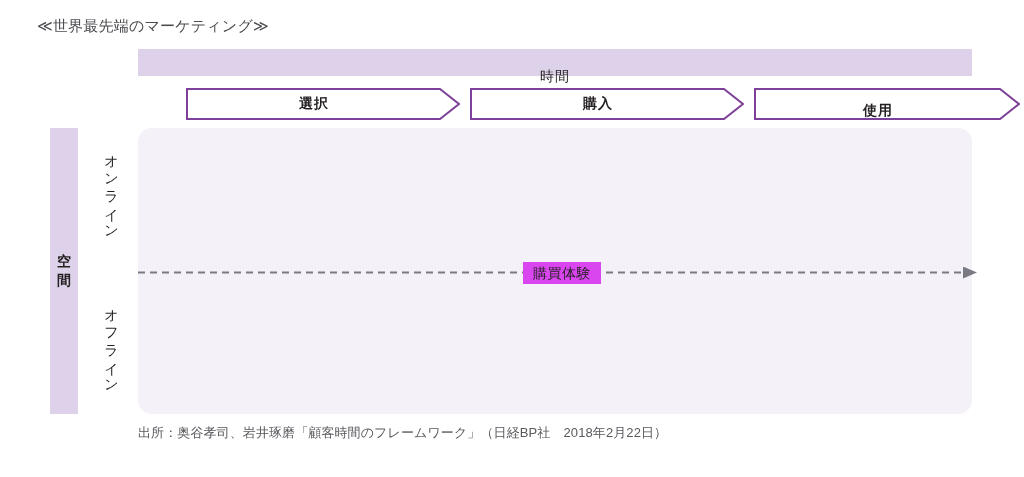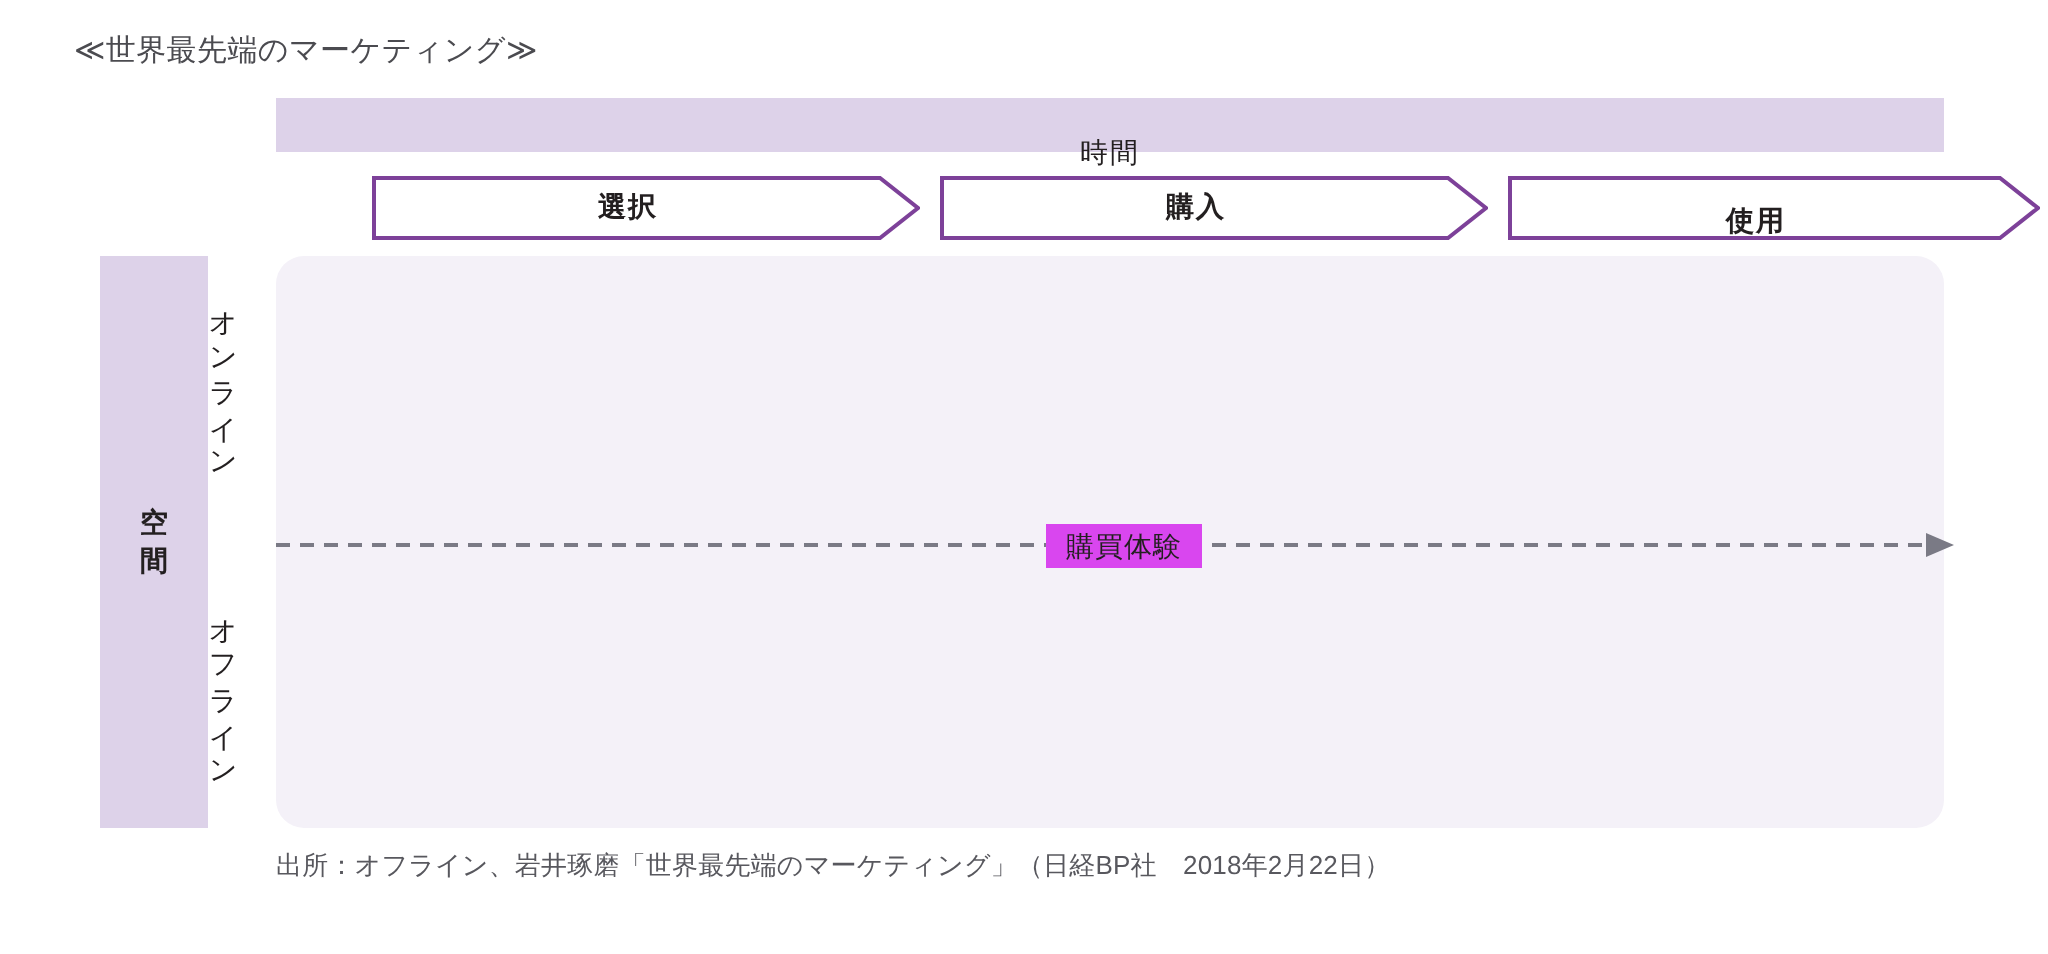--- a/index.html
+++ b/index.html
@@ -90,21 +90,21 @@
   }
   #chevron-0 { left: 0px;   width: 274px; }
   #chevron-1 { left: 284px; width: 274px; }
   #chevron-2 { left: 568px; width: 266px; align-items: flex-end; }
 
   
   #space-bar {
     position: absolute;
     left: 50px;
     top: 128px;
-    width: 54px;
+    width: 28px;
     height: 286px;
     background: #ddd2e9;
     display: flex;
     align-items: center;
     justify-content: center;
   }
   #space-bar .v-label {
     font-size: 14px;
     font-weight: bold;
     color: #231f20;
@@ -231,15 +231,15 @@
       <defs>
         <marker id="arrowhead" markerWidth="7" markerHeight="7" refX="5.5" refY="3" orient="auto" markerUnits="strokeWidth">
           <path d="M0,0 L7,3 L0,6 z" fill="#7a7a85"></path>
         </marker>
       </defs>
       <line x1="0" y1="10.5" x2="836" y2="10.5" stroke="#7a7a85" stroke-width="2" stroke-dasharray="7 5" marker-end="url(#arrowhead)"></line>
     </svg>
     <span class="axis-label">購買体験</span>
   </div>
 
-  <div id="source-note">出所：オフライン、岩井琢磨「世界最先端のマーケティング」（日経BP社　2018年2月22日）</div>
+  <div id="source-note">出所：奥谷孝司、岩井琢磨「顧客時間のフレームワーク」（日経BP社　2018年2月22日）</div>
 
 </div>
 
 </body></html>

